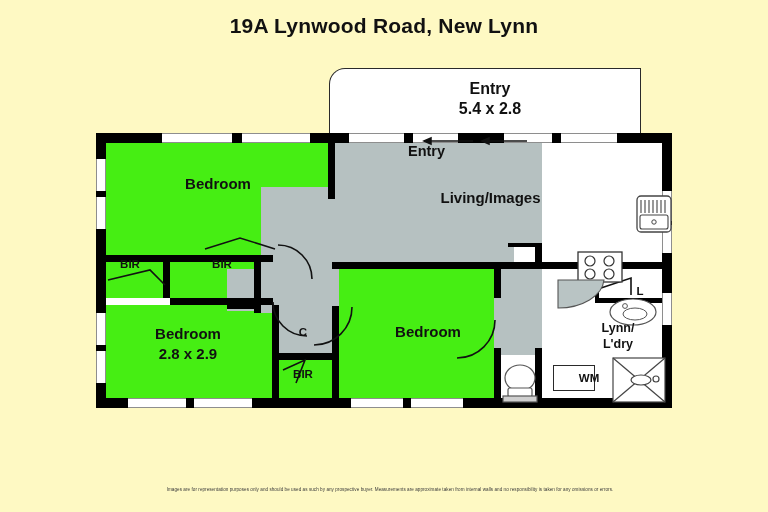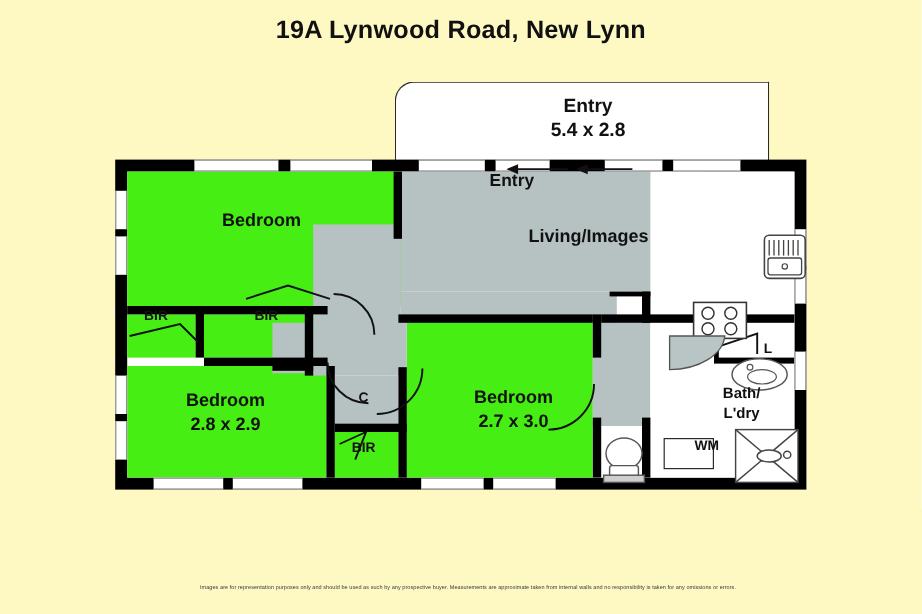--- a/index.html
+++ b/index.html
@@ -38,21 +38,21 @@
   .entry-label{position:absolute;font-size:14.5px;font-weight:700;color:#111;}
 
   .win{position:absolute;background:#fff;box-sizing:border-box;
        border-top:1px solid #8e8e8e;border-bottom:1px solid #8e8e8e;}
   .win.v{border:none;border-left:1px solid #8e8e8e;border-right:1px solid #8e8e8e;}
 
   svg.over{position:absolute;left:0;top:0;width:768px;height:512px;overflow:visible;}
 
   .boxlabel{position:absolute;box-sizing:border-box;border:1.2px solid #2a2a2a;
             background:#fff;font-size:11.5px;font-weight:700;color:#111;
-            display:flex;justify-content:center;padding-left:30px;}
+            display:flex;align-items:center;justify-content:center;padding-left:30px;}
 </style>
 </head>
 <body>
 
 <div id="stage">
 
   <div class="title">19A Lynwood Road, New Lynn</div>
 
   <div class="deck-outline"></div>
   <div class="deck-label">
@@ -205,25 +205,24 @@
     <div>Living/Images</div>
   </div>
 
   <div class="rlabel" style="left:98px;top:324px;width:180px;">
     <div>Bedroom</div>
     <div>2.8 x 2.9</div>
   </div>
 
   <div class="rlabel" style="left:338px;top:322px;width:180px;">
     <div>Bedroom</div>
-    <div>2.7 x 3.0</div>
   </div>
 
   <div class="rlabel sm" style="left:570px;top:320px;width:96px;">
-    <div>Bath/</div>
+    <div>Lynn/</div>
     <div>L'dry</div>
   </div>
 
   <div class="rlabel xs" style="left:104px;top:257px;width:52px;">BIR</div>
   <div class="rlabel xs" style="left:178px;top:257px;width:88px;">BIR</div>
   <div class="rlabel xs" style="left:278px;top:367px;width:50px;">BIR</div>
   <div class="rlabel xs" style="left:278px;top:325px;width:50px;">C</div>
   <div class="rlabel xs" style="left:620px;top:284px;width:40px;">L</div>
 
   <div class="boxlabel" style="left:553px;top:365px;width:42px;height:26px;">

